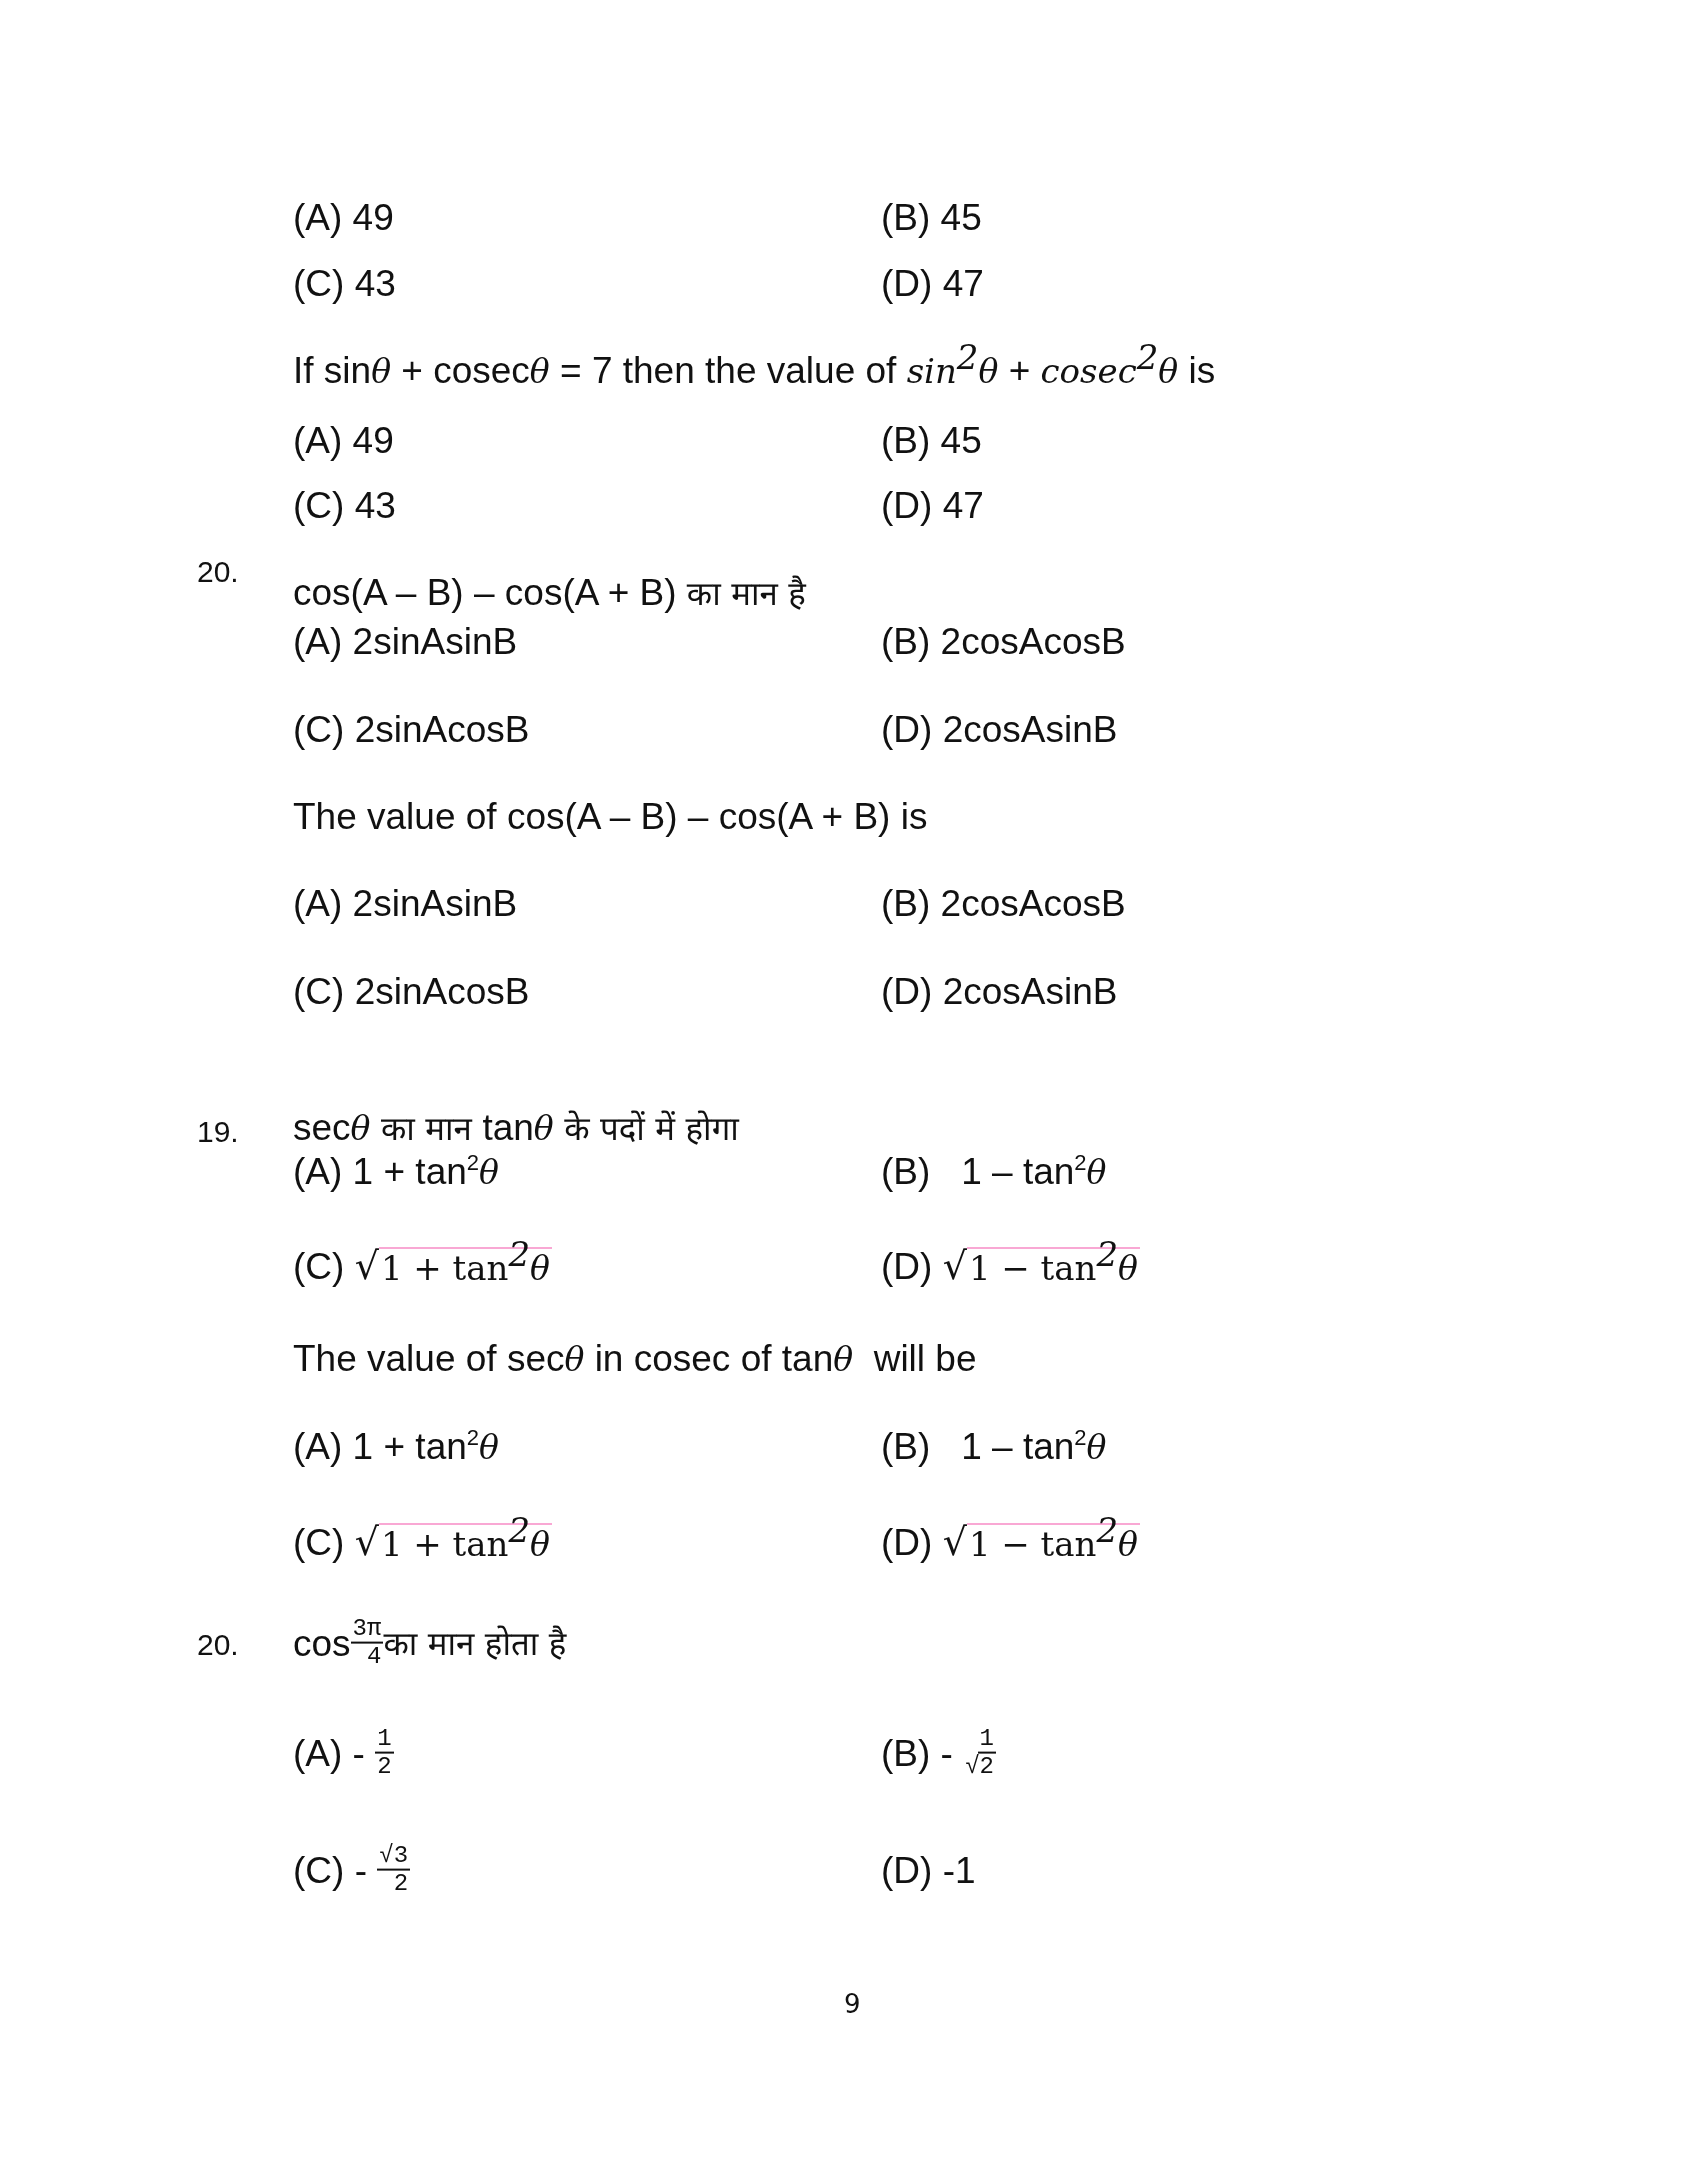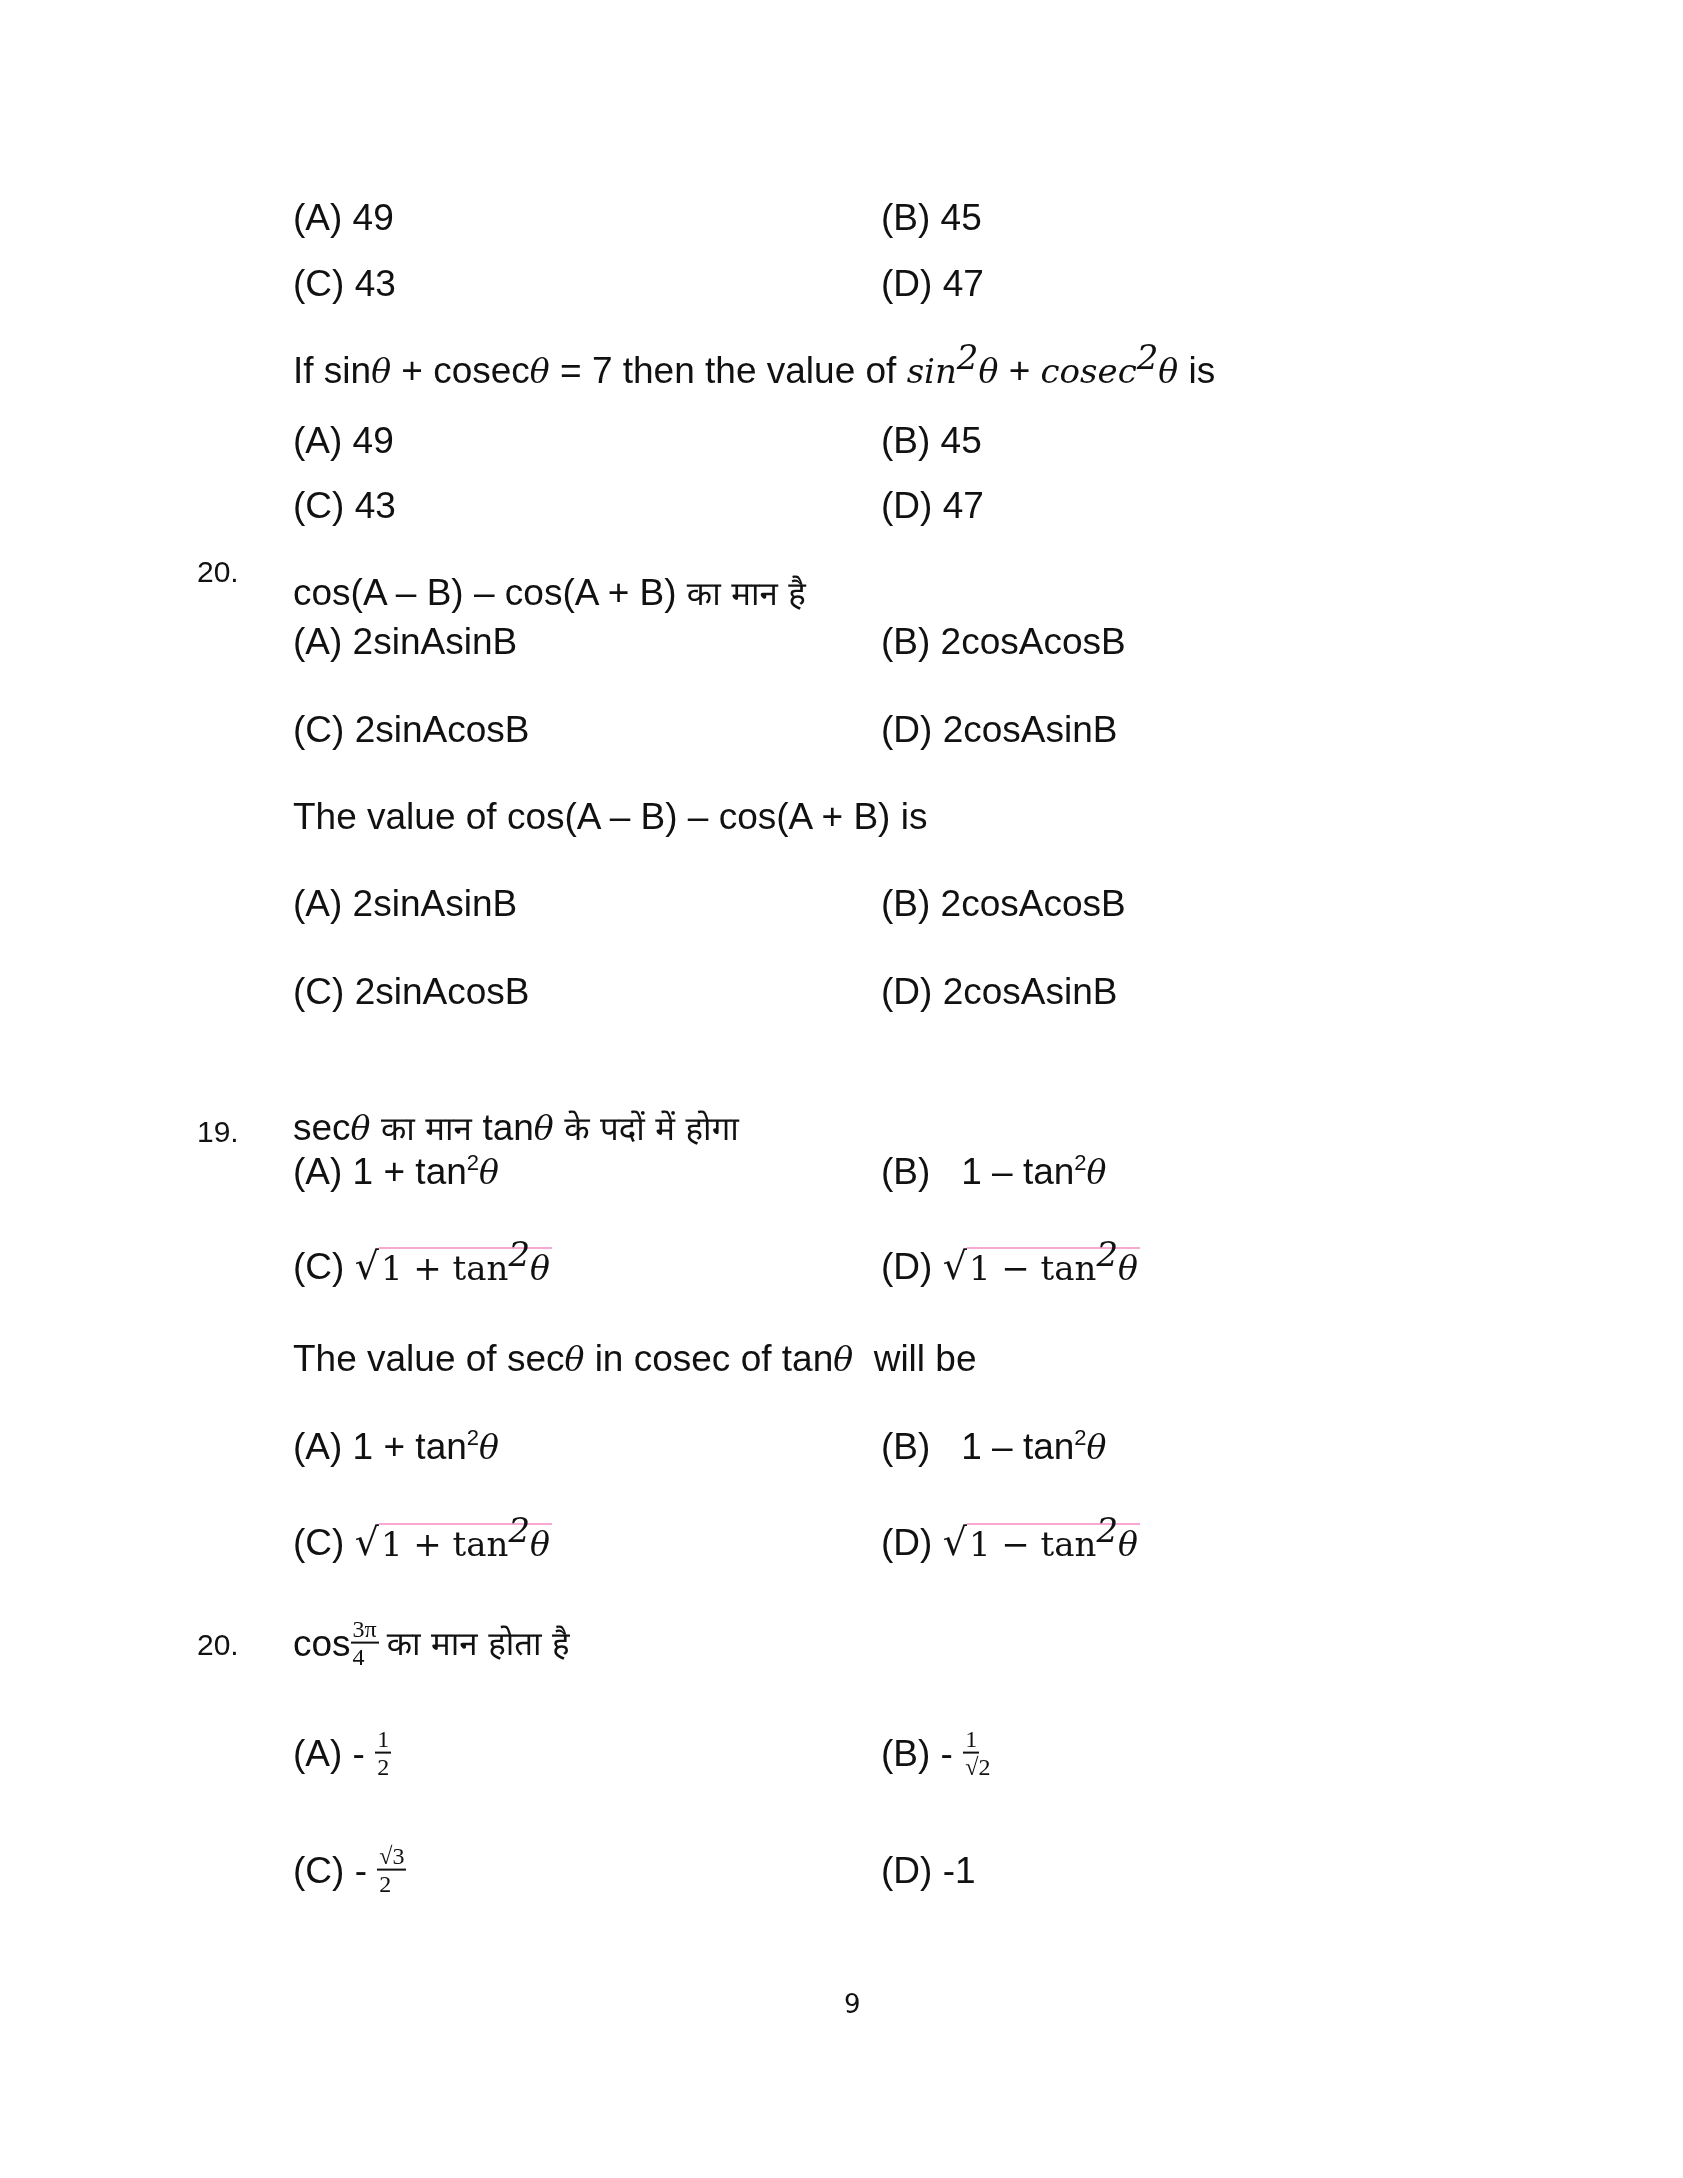--- a/index.html
+++ b/index.html
@@ -9,22 +9,22 @@
           transform: translateY(-50%); }
   .qnum { position: absolute; left: 197px; font-size: 30px; transform: translateY(-50%); }
   .colA { left: 293px; }
   .colB { left: 881px; }
   .it { font-family: "DejaVu Serif", serif; font-style: italic; font-size: 34px; }
   .th { font-family: "DejaVu Serif", serif; font-style: italic; font-size: 33px; }
   sup { font-size: 22px; vertical-align: 14px; line-height: 0; }
   .sqrt { display: inline-flex; align-items: flex-end; font-family: "DejaVu Serif", serif; }
   .sqrt .rad { font-size: 38px; }
   .sqrt .body { border-top: 2px solid #f9a8d4; padding: 2px 2px 0 2px; font-size: 34px; }
-  .frac { display: inline-flex; flex-direction: column; align-items: flex-start; vertical-align: middle;
-          font-family: Liberation Serif, serif; font-size: 24px; line-height: 1.1; }
+  .frac { display: inline-flex; flex-direction: column; align-items: flex-end; vertical-align: middle;
+          font-family: Liberation Mono, monospace; font-size: 24px; line-height: 1.1; }
   .frac .num { border-bottom: 2px solid #111; padding: 0 2px; }
   .frac .den { padding: 0 2px; }
   .pageno { position: absolute; left: 844px; top: 2004px; transform: translateY(-50%);
             font-family: "DejaVu Sans", sans-serif; font-size: 26px; }
   .hindi { font-family: "DejaVu Sans", sans-serif; font-size: 33px; }
 </style>
 </head>
 <body>
 
 <div class="line colA" style="top:217px">(A) 49</div>
@@ -103,21 +103,21 @@
     </span>
 </div>
 
 <div class="qnum" style="top:1645px">20.</div>
 <div class="line colA" style="top:1643px; display:flex; align-items:center; transform:translateY(-50%)">
   <span>cos</span>
     <span class="frac">
       <span class="num">3π</span>
       <span class="den">4</span>
     </span>
-    <span class="hindi" style="margin-left:8px"> का मान होता है</span>
+    <span class="hindi" style="margin-left:0"> का मान होता है</span>
 </div>
 
 <div class="line colA" style="top:1753px; display:flex; align-items:center">
   <span style="white-space:pre">(A) - </span>
     <span class="frac">
       <span class="num">1</span>
       <span class="den">2</span>
     </span>
 </div>
 <div class="line colB" style="top:1753px; display:flex; align-items:center">

